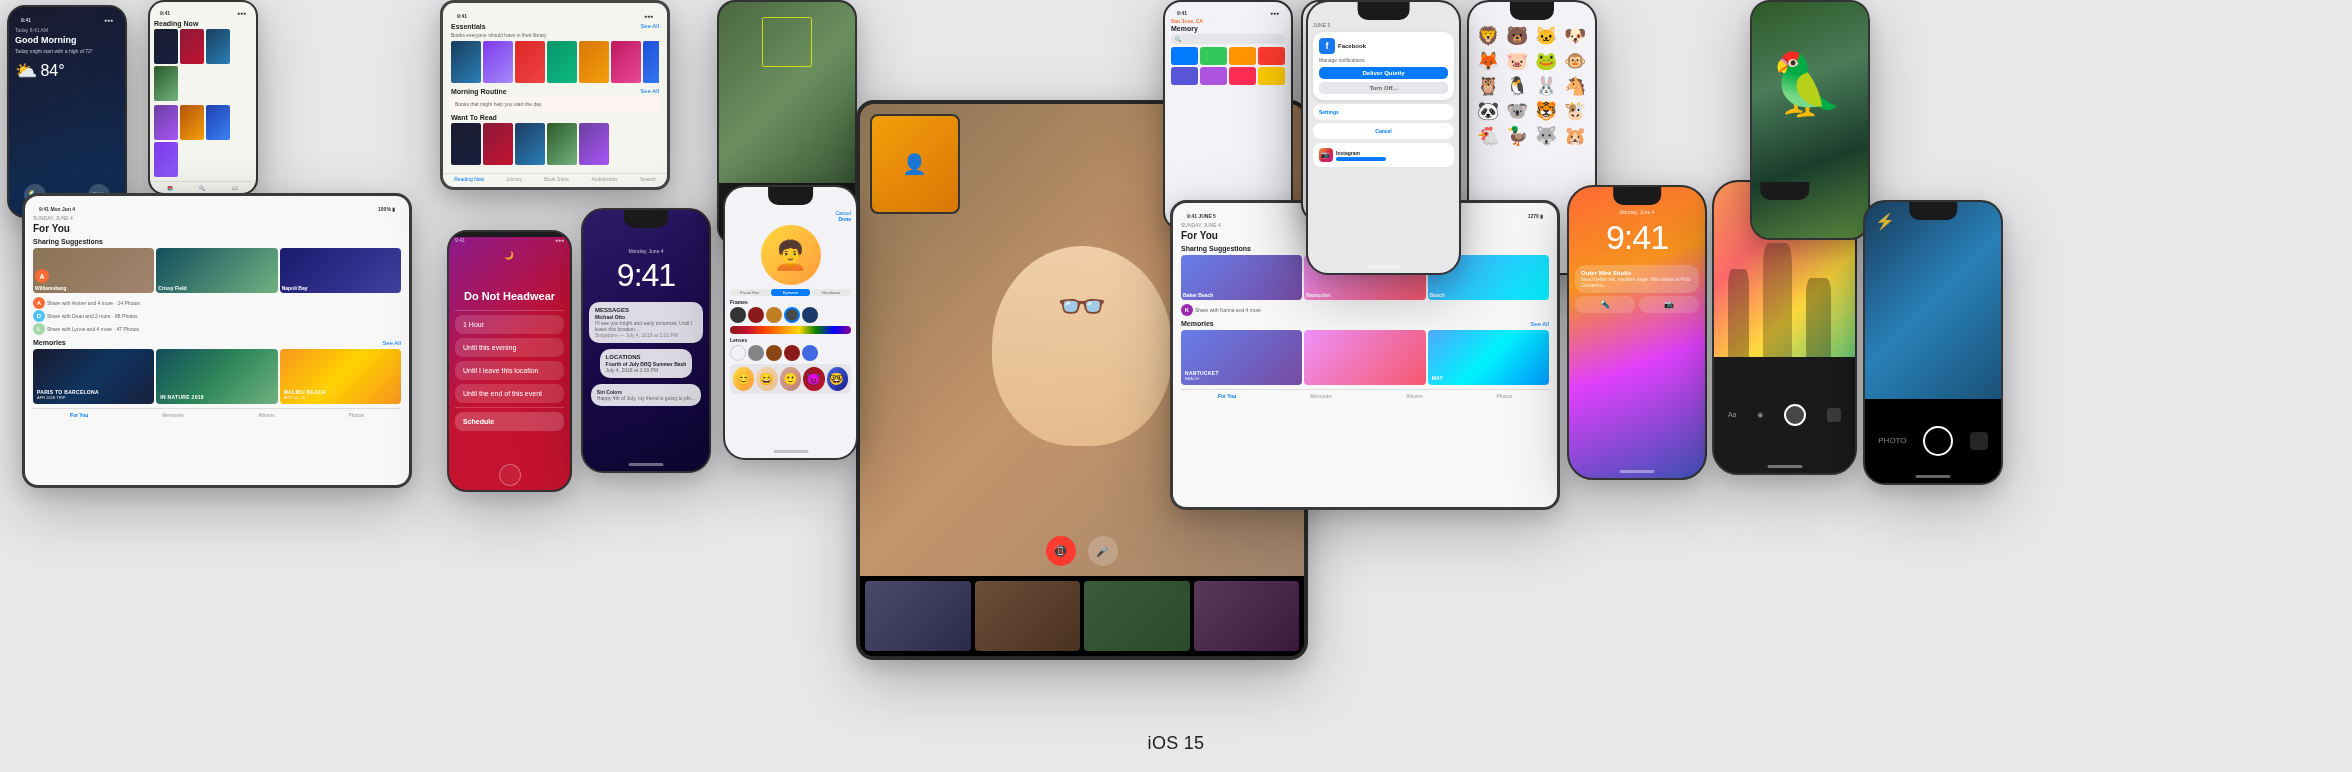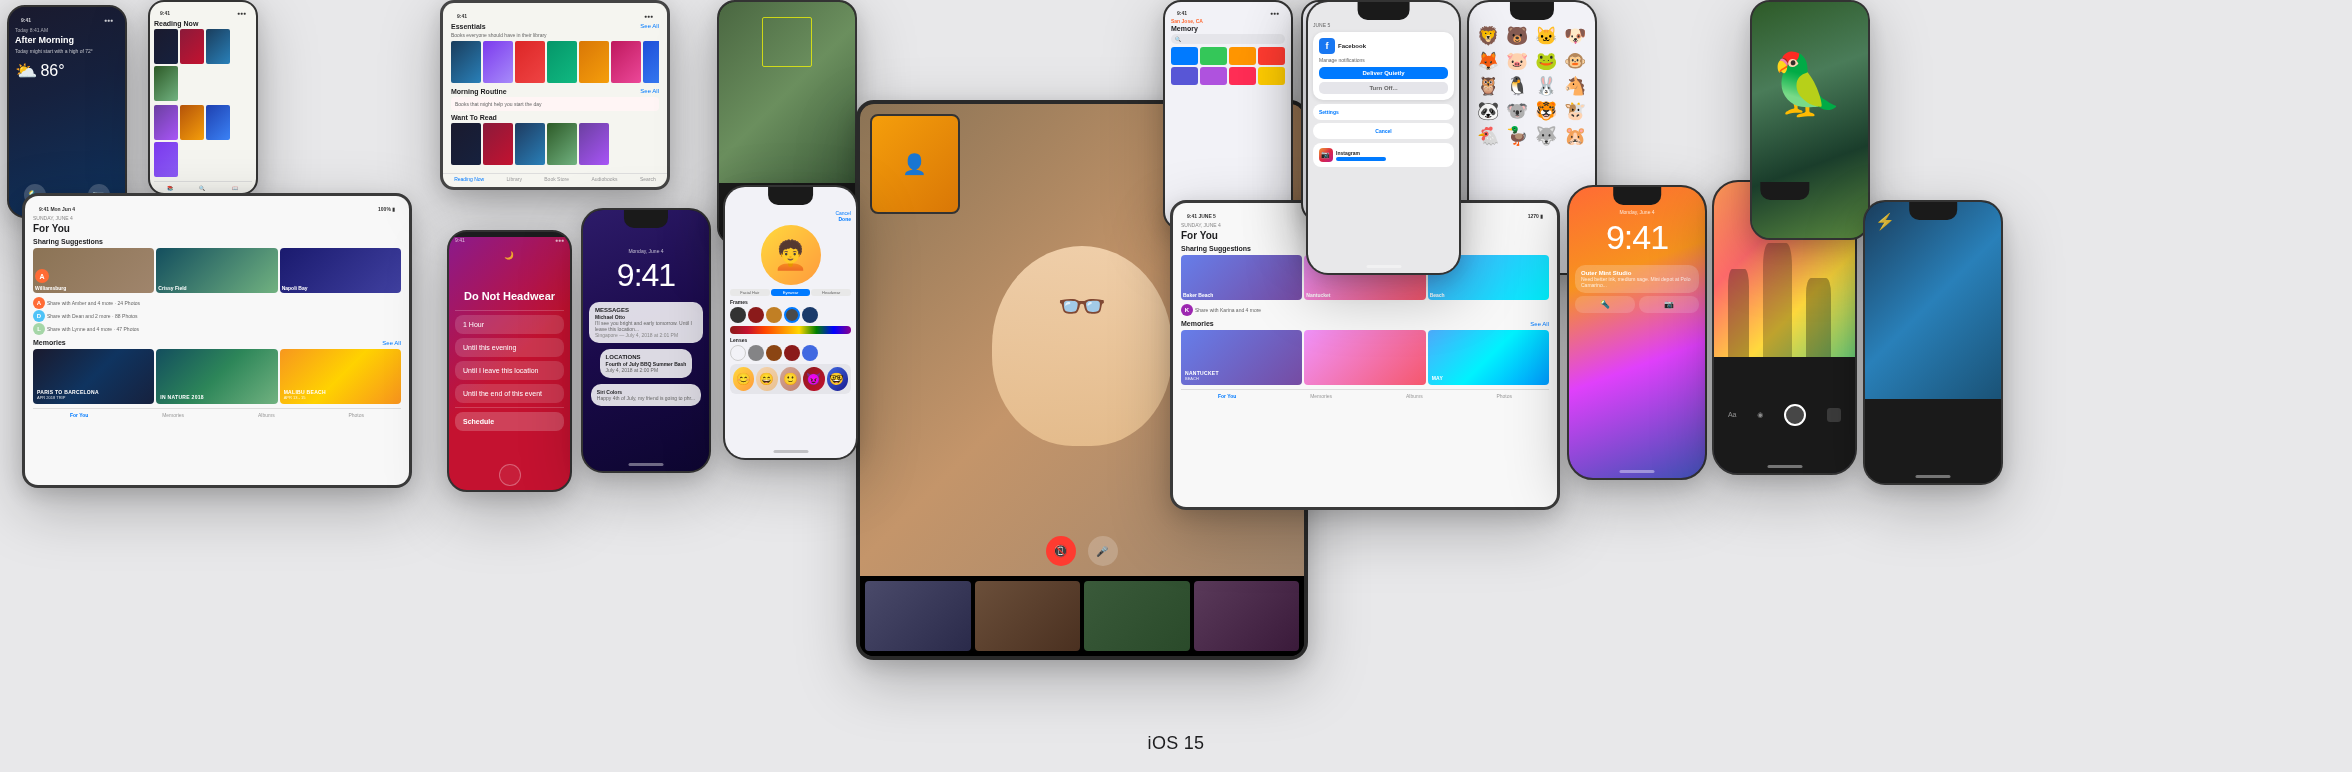--- a/index.html
+++ b/index.html
@@ -649,25 +649,25 @@
 <div class="scene">
 
   <div class="device iphone-1">
     <div class="device-screen">
       <div class="screen-content">
         <div class="status-bar" style="font-size:5px; color:rgba(255,255,255,0.8); margin-bottom:2px;">
           <span>9:41</span>
           <span>●●●</span>
         </div>
         <div style="color:rgba(255,255,255,0.6); font-size:5px; margin-bottom:2px;">Today 8:41 AM</div>
-        <div style="font-size:9px; font-weight:700; color:white; margin-bottom:3px;">After Morning</div>
+        <div style="font-size:9px; font-weight:700; color:white; margin-bottom:3px;">Good Morning</div>
         <div style="color:rgba(255,255,255,0.7); font-size:5px; line-height:1.3;">Today might start with a high of 72°</div>
         <div class="weather" style="margin-top:5px;">
           <span style="font-size:18px; margin-right:3px;">⛅</span>
-          <span style="font-size:16px; font-weight:200; color:white;">86°</span>
+          <span style="font-size:16px; font-weight:200; color:white;">84°</span>
         </div>
         <div class="lock-bottom">
           <div class="lock-icon-circle">🔦</div>
           <div class="lock-icon-circle">📷</div>
         </div>
       </div>
     </div>
   </div>
 
   <div class="device iphone-2">
@@ -1242,20 +1242,25 @@
     </div>
   </div>
 
   <div class="device iphone-15 iphone-notch">
     <div class="notch"></div>
     <div class="device-screen">
       <div class="screen-content">
         <div style="width:100%; height:70%; background:linear-gradient(135deg,#1a3d5c,#2980b9,#1a5276); position:relative;">
           <div style="position:absolute; top:10px; left:10px; font-size:16px; color:rgba(255,255,255,0.8);">⚡</div>
         </div>
+        <div style="background:#000; height:30%; display:flex; align-items:center; justify-content:space-around; padding:5px;">
+          <div style="font-size:8px; color:rgba(255,255,255,0.5);">PHOTO</div>
+          <div style="width:30px; height:30px; border-radius:50%; border:2px solid white;"></div>
+          <div style="width:18px; height:18px; border-radius:4px; background:rgba(255,255,255,0.15);"></div>
+        </div>
         <div class="home-indicator"></div>
       </div>
     </div>
   </div>
 
   <div class="ios-title">iOS 15</div>
 
 </div>
 
 </body></html>

